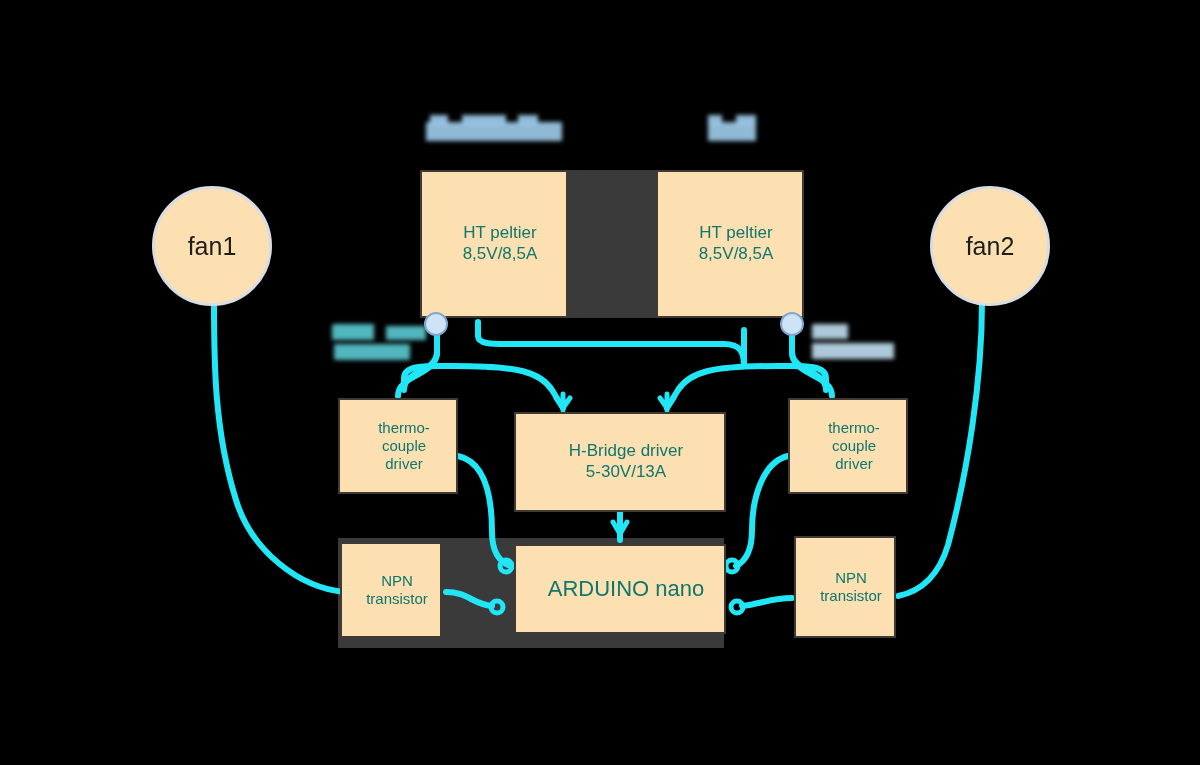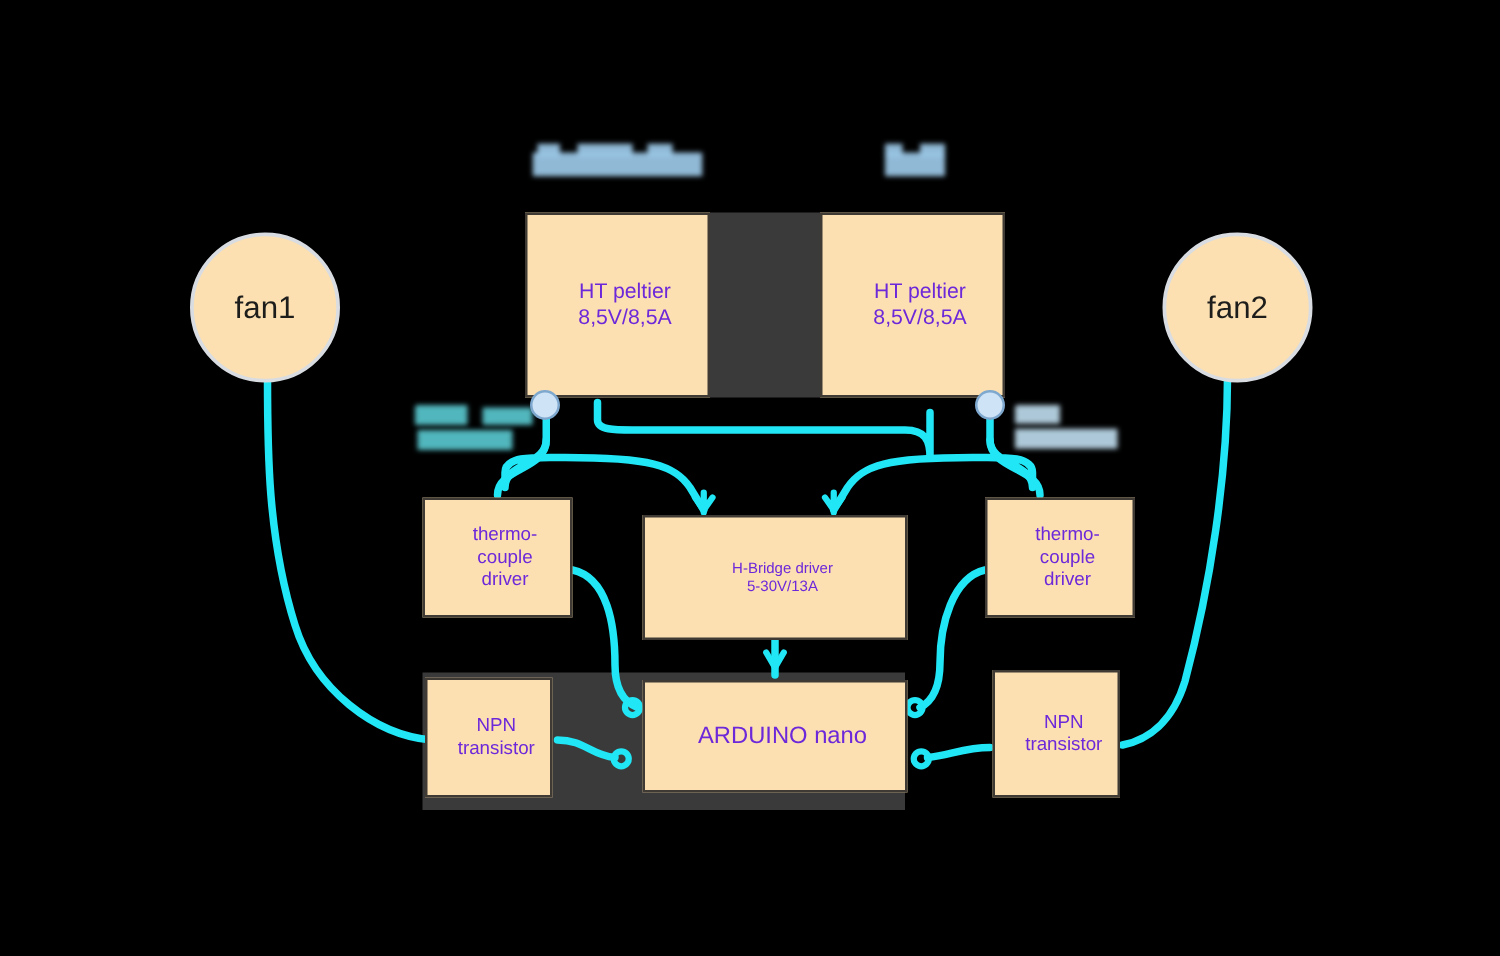--- a/index.html
+++ b/index.html
@@ -6,21 +6,21 @@
   body{width:1200px;height:765px;overflow:hidden;
        font-family:"Liberation Sans","DejaVu Sans",sans-serif;}
   #stage{position:relative;width:1200px;height:631px;background:#000;}
 
   
   .plate{position:absolute;background:#3a3a3a;}
 
   
   .box{position:absolute;background:#fce0b2;border:2px solid #3f3a33;
        box-sizing:border-box;display:flex;align-items:center;
-       justify-content:center;text-align:center;color:#6d28d9;
+       justify-content:center;text-align:center;color:#0f766e;
        line-height:1.22;white-space:pre-line;padding-left:12px;}
 
   
   .node{position:absolute;background:#fce0b2;border:3px solid #d9dde1;
         border-radius:50%;box-sizing:border-box;display:flex;
         align-items:center;justify-content:center;color:#1d1d1b;}
 
   
   .dot{position:absolute;width:24px;height:24px;border-radius:50%;
        background:#cfe3f7;border:2px solid #7fa8cf;box-sizing:border-box;}
@@ -145,32 +145,32 @@
 couple
 driver</span>
   </div>
 
   <div class="box" style="left:788px;top:398px;width:120px;height:96px;font-size:15px;">
     <span>thermo-
 couple
 driver</span>
   </div>
 
-  <div class="box" style="left:514px;top:412px;width:212px;height:100px;font-size:12px;text-align:center;">
+  <div class="box" style="left:514px;top:412px;width:212px;height:100px;font-size:17px;text-align:center;">
     <span>H-Bridge driver
 5-30V/13A</span>
   </div>
 
   <div class="box" style="left:340px;top:542px;width:102px;height:96px;font-size:15px;">
     <span>NPN
 transistor</span>
   </div>
 
   <div class="box" style="left:794px;top:536px;width:102px;height:102px;font-size:15px;">
     <span>NPN
 transistor</span>
   </div>
 
-  <div class="box" style="left:514px;top:544px;width:212px;height:90px;font-size:19px;">
+  <div class="box" style="left:514px;top:544px;width:212px;height:90px;font-size:22px;">
     <span>ARDUINO nano</span>
   </div>
 
 </div>
 
 </body></html>

